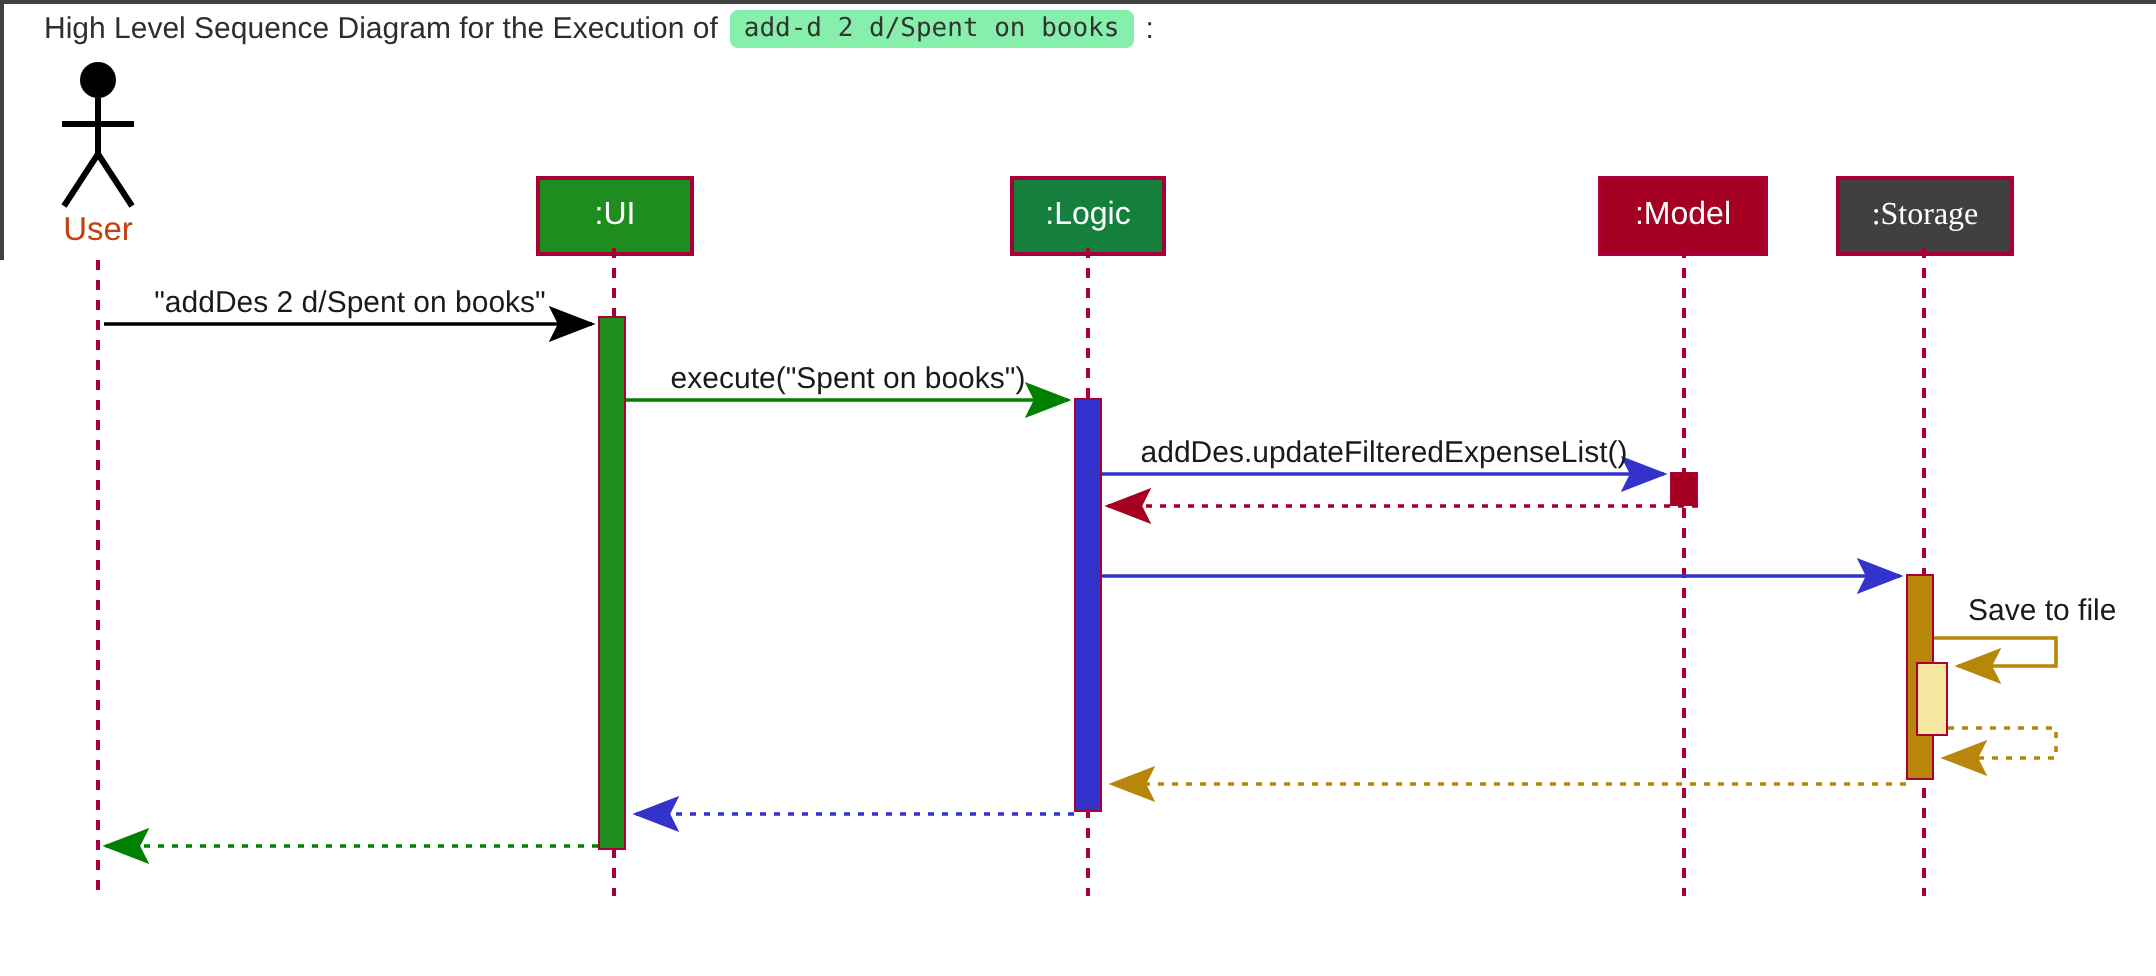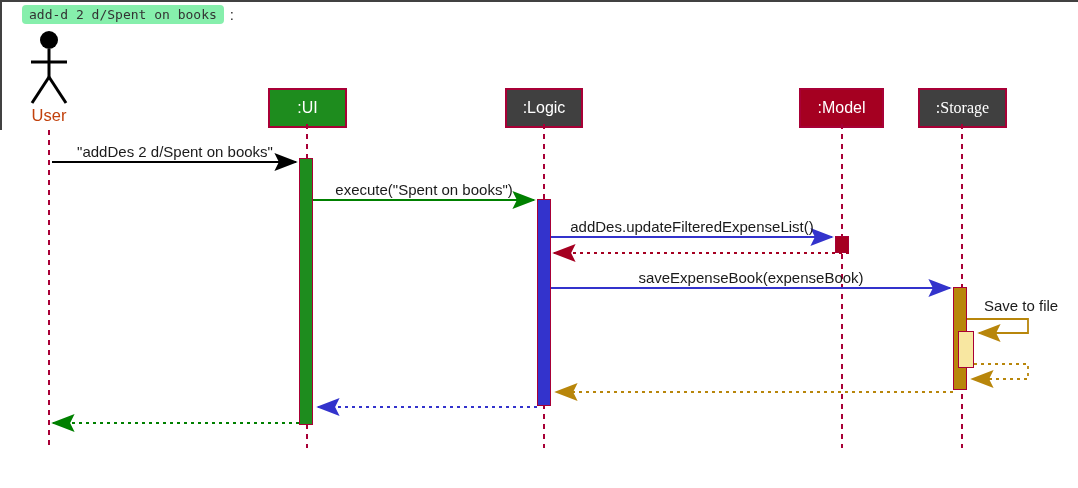--- a/index.html
+++ b/index.html
@@ -16,21 +16,21 @@
     background:#86efac;border-radius:4px;padding:2px 7px;
   }
 
   .actor-label{position:absolute;left:49px;top:106px;transform:translateX(-50%);font-size:16.5px;color:#c2410c;}
 
   .participant{
     position:absolute;top:88px;height:40px;border:2px solid #A80036;box-sizing:border-box;
     display:flex;align-items:center;justify-content:center;color:#ffffff;font-size:16px;
   }
   .p-ui{left:268px;width:79px;background:#1E8C1E;}
-  .p-logic{left:505px;width:78px;background:#404040;}
+  .p-logic{left:505px;width:78px;background:#15803d;}
   .p-model{left:799px;width:85px;background:#A50021;justify-content:center;}
   .p-storage{left:918px;width:89px;background:#404040;font-family:Liberation Serif, serif;}
 
   .lifeline{
     position:absolute;width:2px;z-index:1;
     background:repeating-linear-gradient(180deg,#A80036 0px,#A80036 5px,transparent 5px,transparent 10px);
   }
   .ll-user{left:48px;top:130px;height:318px;}
   .ll-ui{left:306px;top:124px;height:324px;}
   .ll-logic{left:543px;top:124px;height:324px;}
@@ -57,20 +57,21 @@
   .actor-figure{position:absolute;left:29px;top:30px;z-index:2;}
 </style>
 </head>
 <body>
 
 <div class="stage">
   <div class="top-border"></div>
   <div class="left-border"></div>
 
   <div class="title">
+    <span>High Level Sequence Diagram for the Execution of</span>
     <span class="code-chip">add-d 2 d/Spent on books</span>
     <span>:</span>
   </div>
 
   <svg class="actor-figure" width="40" height="76" viewBox="0 0 40 76">
     <circle cx="20" cy="10" r="9" fill="#000"></circle>
     <line x1="20" y1="19" x2="20" y2="47" stroke="#000" stroke-width="3"></line>
     <line x1="2" y1="32" x2="38" y2="32" stroke="#000" stroke-width="3"></line>
     <line x1="20" y1="47" x2="3" y2="73" stroke="#000" stroke-width="3"></line>
     <line x1="20" y1="47" x2="37" y2="73" stroke="#000" stroke-width="3"></line>
@@ -138,15 +139,14 @@
     <line x1="953" y1="392" x2="556" y2="392" stroke="#B8860B" stroke-width="1.8" stroke-dasharray="3,4" marker-end="url(#ah-gold)"></line>
 
     <line x1="537" y1="407" x2="318" y2="407" stroke="#3333CC" stroke-width="1.8" stroke-dasharray="3,4" marker-end="url(#ah-blue)"></line>
 
     <line x1="299" y1="423" x2="53" y2="423" stroke="#008000" stroke-width="1.8" stroke-dasharray="3,4" marker-end="url(#ah-green)"></line>
   </svg>
 
   <div class="msg-label centered ml-1">"addDes 2 d/Spent on books"</div>
   <div class="msg-label centered ml-2">execute("Spent on books")</div>
   <div class="msg-label centered ml-3">addDes.updateFilteredExpenseList()</div>
-  <div class="msg-label centered ml-5">saveExpenseBook(expenseBook)</div>
   <div class="msg-label ml-6">Save to file</div>
 </div>
 
 </body></html>

